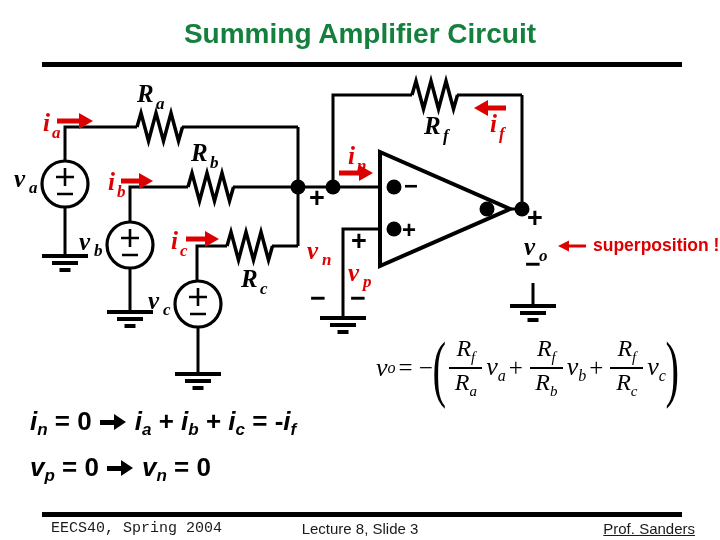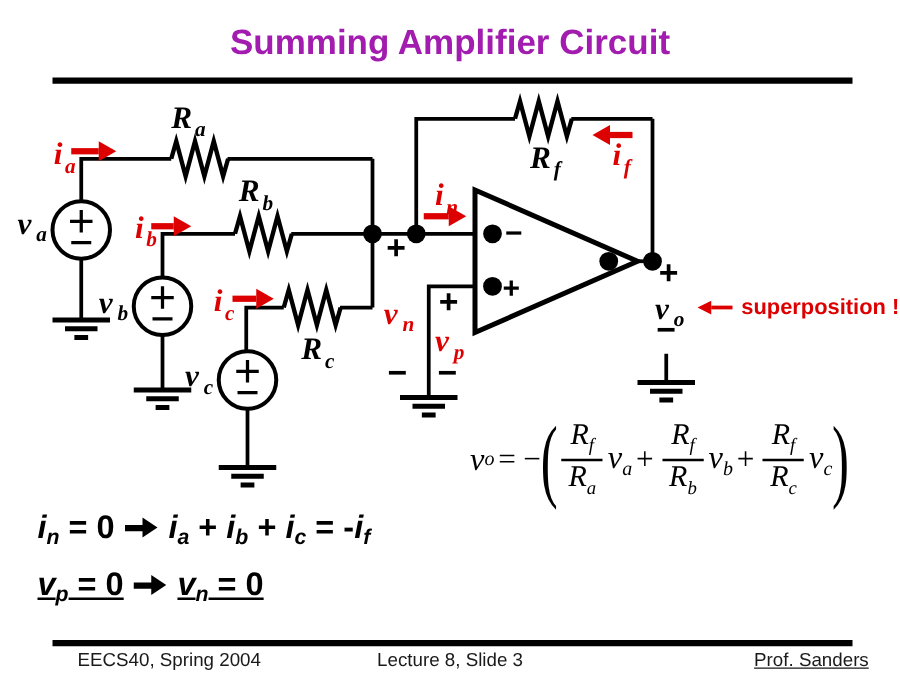--- a/index.html
+++ b/index.html
@@ -1,23 +1,23 @@
 <!DOCTYPE html>
 <html style="--red: #dd0000;"><head>
 <meta charset="utf-8">
 <style>
   html,body{margin:0;padding:0;}
   body{width:720px;height:540px;background:#ffffff;position:relative;overflow:hidden;
        font-family:"Liberation Sans",sans-serif;}
   .title{position:absolute;top:18px;left:0;right:0;text-align:center;
-         font:bold 28px "Liberation Sans",sans-serif;color:#a21caf;}
+         font:bold 28px "Liberation Sans",sans-serif;color:#15803d;}
   .title-rule{position:absolute;left:42px;top:62px;width:640px;height:5px;background:#000;}
   .footer-rule{position:absolute;left:42px;top:512px;width:640px;height:5px;background:#000;}
   .footer-text{position:absolute;top:520px;font:15px "Liberation Sans",sans-serif;color:#1a1a1a;}
-  .footer-left{left:62px;}
+  .footer-left{left:51px;font-family:Liberation Mono, monospace;}
   .footer-center{left:0;right:0;text-align:center;}
   .footer-right{right:25px;text-decoration:underline;}
 
   svg{position:absolute;left:0;top:0;}
   .wire{stroke:#000;stroke-width:3;fill:none;}
   .res{stroke:#000;stroke-width:3.5;fill:none;stroke-linejoin:miter;}
   .tri{stroke:#000;stroke-width:4;fill:none;stroke-linejoin:miter;}
   .gnd{stroke:#000;stroke-width:4;fill:none;}
   .src{stroke:#000;stroke-width:3.2;fill:none;}
   .srcsign{stroke:#000;stroke-width:2.6;fill:none;}
@@ -47,21 +47,21 @@
   .frac .den{padding-top:1px;}
   .frac .eq-var{font-size:24px;}
   .frac .eq-sub{font-size:15px;}
 
   
   .dline{position:absolute;left:30px;font:bold 26px "Liberation Sans",sans-serif;color:#000;
          white-space:pre;}
   .dline .var{font-style:italic;}
   .dline .vsub{font-style:italic;font-size:17px;vertical-align:-5px;}
   .dline-1{top:406px;text-align:center;}
-  .dline-2{top:452px;text-decoration:underline;}
+  .dline-2{top:452px;}
   .fat-arrow{position:relative;display:inline-block;width:27px;height:17px;margin:0 8px;
              vertical-align:-1px;}
   .fat-arrow::before{content:"";position:absolute;left:0;top:6px;width:15px;height:5px;background:#000;}
   .fat-arrow::after{content:"";position:absolute;left:14px;top:0;width:0;height:0;
              border-left:12px solid #000;border-top:8.5px solid transparent;
              border-bottom:8.5px solid transparent;}
 </style>
 </head>
 <body>
 

